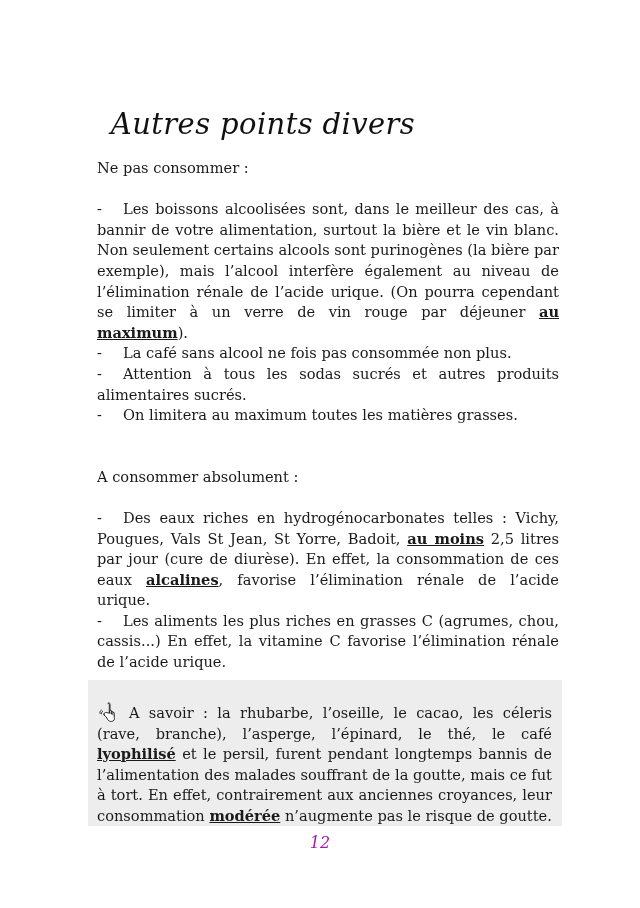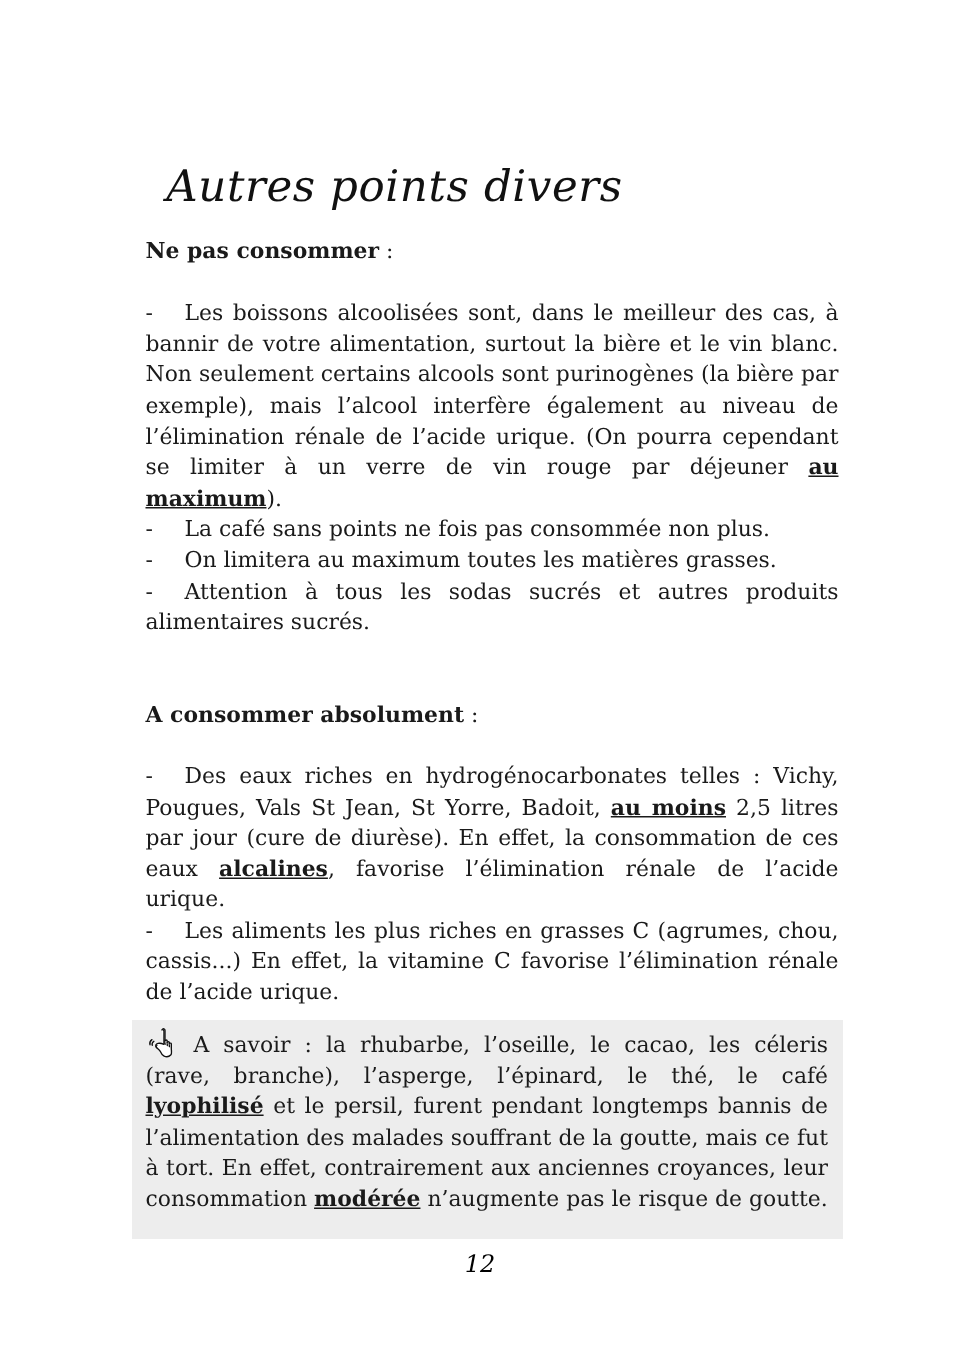--- a/index.html
+++ b/index.html
@@ -40,21 +40,21 @@
     width: 462px;
   }
 
   .heading {
     margin: 0 0 0 0;
     font-size: 14.6px;
     line-height: 20.6px;
     text-align: left;
   }
   .heading .hd {
-    font-weight: bold;
+    font-weight: normal;
   }
 
   .bullet {
     margin: 0;
     font-size: 14.6px;
     line-height: 20.6px;
     text-align: justify;
   }
   .dash {
     display: inline-block;
@@ -69,21 +69,21 @@
 
   
   .note-box {
     position: absolute;
     left: 88px;
     top: 680px;
     width: 474px;
     height: 146px;
     background: #ededed;
     box-sizing: border-box;
-    padding: 4px 10px 6px 9px;
+    padding: 21px 10px 6px 9px;
   }
   .note-text {
     margin: 0;
     font-size: 14.6px;
     line-height: 20.6px;
     text-align: justify;
     color: #1a1a1a;
   }
   .hand-icon {
     display: inline-block;
@@ -97,48 +97,48 @@
   
   .page-number {
     position: absolute;
     left: 0;
     top: 833px;
     width: 640px;
     text-align: center;
     font-family: "DejaVu Serif", "Liberation Serif", serif;
     font-style: italic;
     font-size: 16px;
-    color: #000000;
+    color: #a21caf;
   }
 </style>
 </head>
 <body>
 
 <div class="page">
 
   <h1 class="doc-title">Autres points divers</h1>
 
   <div class="content">
 
     <p class="heading">
       <span class="hd">Ne pas consommer</span><span> :</span>
     </p>
     <div class="gap-sm"></div>
 
     <p class="bullet">
       <span class="dash">-</span><span class="runs"><span>Les </span><span class="b">boissons</span><span> alcoolisées sont, dans le meilleur des cas, </span><span class="b">à bannir</span><span> de votre alimentation, surtout la bière et le vin blanc. Non seulement certains alcools sont purinogènes (la bière par exemple), mais l’alcool interfère également au niveau </span><span class="b">de l’élimination rénale de l’acide urique</span><span>. (On pourra cependant se limiter à un verre de vin rouge par déjeuner </span><span class="bu">au maximum</span><span>).</span></span>
     </p>
     <p class="bullet">
-      <span class="dash">-</span><span class="runs"><span>La café </span><span class="b">sans points</span><span> ne fois pas consommée non plus.</span></span>
+      <span class="dash">-</span><span class="runs"><span>La café </span><span class="b">sans alcool</span><span> ne fois pas consommée non plus.</span></span>
+    </p>
+    <p class="bullet">
+      <span class="dash">-</span><span class="runs"><span>Attention à tous les sodas </span><span class="b">sucrés</span><span> et autres produits alimentaires sucrés.</span></span>
     </p>
     <p class="bullet">
       <span class="dash">-</span><span class="runs"><span>On limitera au maximum toutes les matières grasses.</span></span>
-    </p>
-    <p class="bullet">
-      <span class="dash">-</span><span class="runs"><span>Attention à tous les sodas </span><span class="b">sucrés</span><span> et autres produits alimentaires sucrés.</span></span>
     </p>
 
     <div class="gap-md"></div>
 
     <p class="heading">
       <span class="hd">A consommer absolument</span><span> :</span>
     </p>
     <div class="gap-sm"></div>
 
     <p class="bullet">

